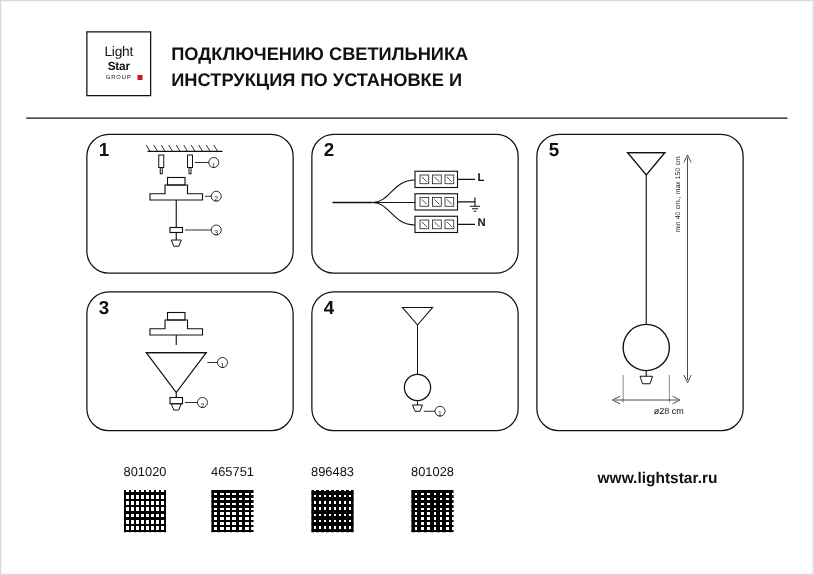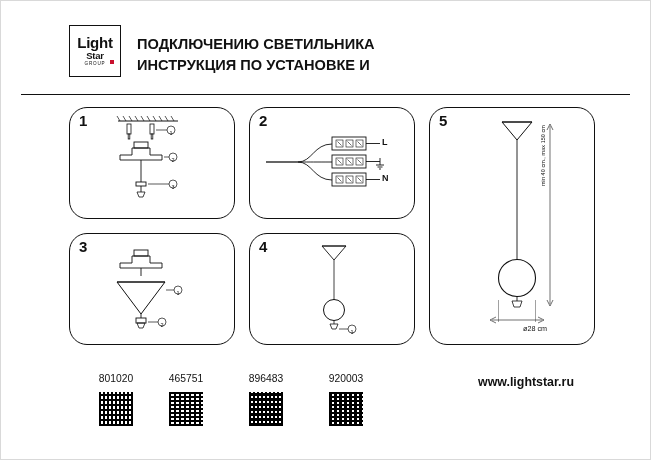--- a/index.html
+++ b/index.html
@@ -20,21 +20,21 @@
   
   .logo-box {
     position: absolute;
     left: 68px; top: 24px;
     width: 52px; height: 52px;
     border: 1.2px solid #111;
     display: flex; flex-direction: column;
     align-items: center; justify-content: center;
     line-height: 1.02;
   }
-  .logo-line1 { font-size: 15px; font-weight: bold; letter-spacing: -0.2px; }
+  .logo-line1 { font-size: 11px; font-weight: normal; letter-spacing: -0.2px; }
   .logo-line2 { font-size: 9.5px; font-weight: bold; letter-spacing: -0.2px; }
   .logo-line3 { font-size: 4.6px; letter-spacing: 0.8px; margin-top: 1.5px; }
   .logo-dot {
     width: 4px; height: 4px; background: #c8102e;
     position: absolute; right: 6px; bottom: 12px;
   }
 
   .title {
     position: absolute;
     left: 136px; top: 33px;
@@ -328,21 +328,21 @@
 
     <div class="code-col" style="left:160px;">
       <div class="code-text">896483</div>
       <div class="qr" style="background-image:
              repeating-linear-gradient(90deg,#000 0 2px,transparent 2px 4px),
              repeating-linear-gradient(0deg,#000 0 3px,transparent 3px 5px);
              background-blend-mode: multiply; border:2px solid #fff;"></div>
     </div>
 
     <div class="code-col" style="left:240px;">
-      <div class="code-text">920003</div>
+      <div class="code-text">801028</div>
       <div class="qr" style="background-image:
              repeating-linear-gradient(90deg,#000 0 3px,transparent 3px 5px),
              repeating-linear-gradient(0deg,#000 0 2px,transparent 2px 4px);
              background-blend-mode: multiply; border:2px solid #fff;"></div>
     </div>
   </div>
 
   <div class="site">www.lightstar.ru</div>
 
 </div>

